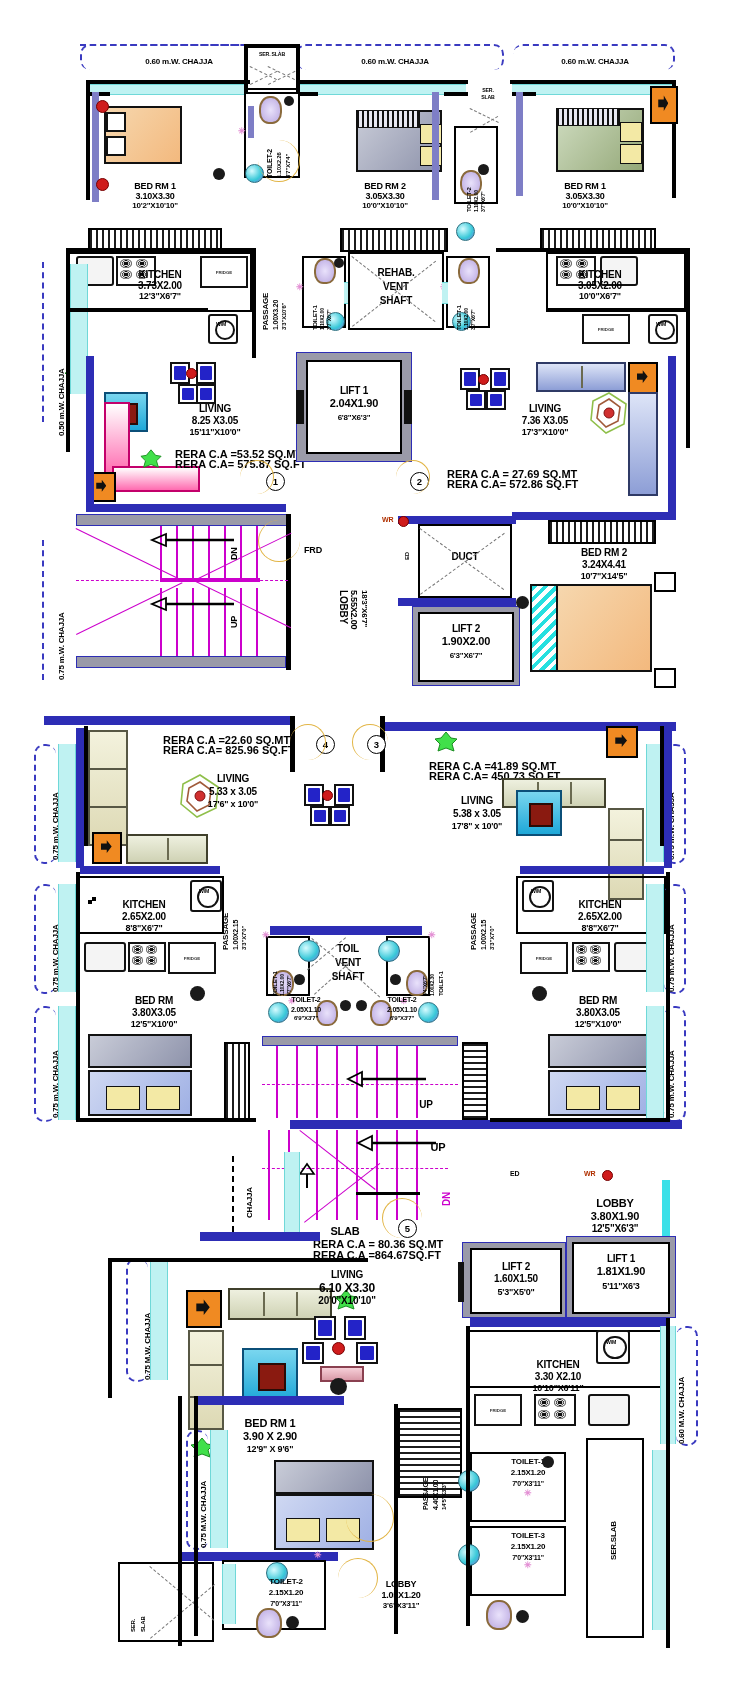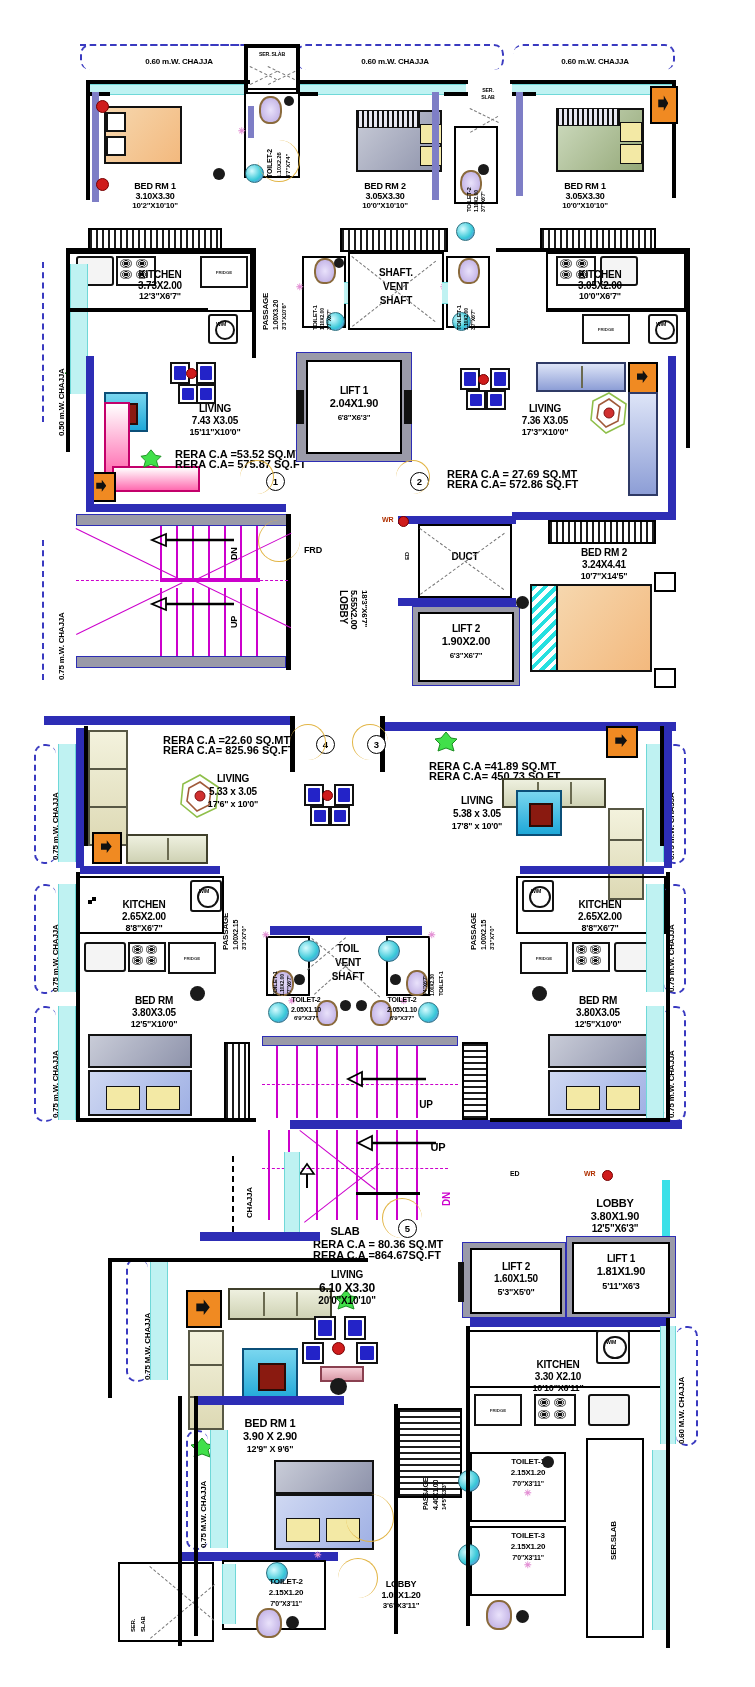--- a/index.html
+++ b/index.html
@@ -189,21 +189,21 @@
   <div class="wc" style="left:314px;top:258px;width:18px;height:22px;"></div>
   <div class="dotk" style="left:334px;top:258px;width:10px;height:10px;"></div>
   <div class="basin" style="left:326px;top:312px;width:17px;height:17px;"></div>
   <div class="shwr" style="left:296px;top:284px;">✳</div>
   <div class="lbl t6 vert" style="left:312px;top:330px;transform:rotate(-90deg);">TOILET-1</div>
   <div class="lbl t5 vert" style="left:320px;top:330px;transform:rotate(-90deg);">1.10X2.00</div>
   <div class="lbl t5 vert" style="left:327px;top:330px;transform:rotate(-90deg);">3'7"X6'7"</div>
   <div class="glaz" style="left:344px;top:282px;width:6px;height:20px;"></div>
 
   <div class="room" style="left:348px;top:252px;width:96px;height:78px;"></div>
-  <div class="lbl t10" style="left:350px;top:268px;width:92px;">SHAFT.</div>
+  <div class="lbl t10" style="left:350px;top:268px;width:92px;">REHAB.</div>
   <div class="lbl t10" style="left:350px;top:282px;width:92px;">VENT</div>
   <div class="lbl t10" style="left:350px;top:296px;width:92px;">SHAFT</div>
   <div class="xdash" style="left:352px;top:256px;width:106px;transform:rotate(38deg);"></div>
   <div class="xdash" style="left:352px;top:326px;width:106px;transform:rotate(-38deg);"></div>
 
   <div class="room" style="left:446px;top:256px;width:44px;height:72px;"></div>
   <div class="wc" style="left:458px;top:258px;width:18px;height:22px;"></div>
   <div class="basin" style="left:452px;top:312px;width:17px;height:17px;"></div>
   <div class="shwr" style="left:440px;top:284px;">✳</div>
   <div class="lbl t6 vert" style="left:456px;top:330px;transform:rotate(-90deg);">TOILET-1</div>
@@ -234,21 +234,21 @@
       </div>
     <div class="chair" style="left:178px;top:384px;width:16px;height:16px;">
         <i></i>
       </div>
     <div class="chair" style="left:196px;top:384px;width:16px;height:16px;">
         <i></i>
       </div>
     <div class="dotr" style="left:186px;top:368px;width:9px;height:9px;"></div>
   </div>
   <div class="lbl t10" style="left:160px;top:404px;width:110px;">LIVING</div>
-  <div class="lbl t10" style="left:160px;top:416px;width:110px;">7.43 X3.05</div>
+  <div class="lbl t10" style="left:160px;top:416px;width:110px;">8.25 X3.05</div>
   <div class="lbl t9" style="left:160px;top:428px;width:110px;">15'11"X10'0"</div>
   <div class="tvu" style="left:104px;top:392px;width:40px;height:36px;">
       <i style="left:10px;top:9px;width:18px;height:18px;"></i>
     </div>
   <div class="sofapk" style="left:104px;top:402px;width:22px;height:70px;"></div>
   <div class="sofapk" style="left:112px;top:466px;width:84px;height:22px;"></div>
   <div class="orangebox" style="left:88px;top:472px;width:24px;height:26px;"></div>
   <svg class="plant" style="left:64px;top:364px;width:24px;height:24px;" viewBox="0 0 24 24">
       <path d="M12 2 L17 8 L23 9 L18 14 L20 21 L12 18 L4 21 L6 14 L1 9 L7 8Z" fill="#41e04a" stroke="#1a8c20" stroke-width="1"></path>
     </svg>

